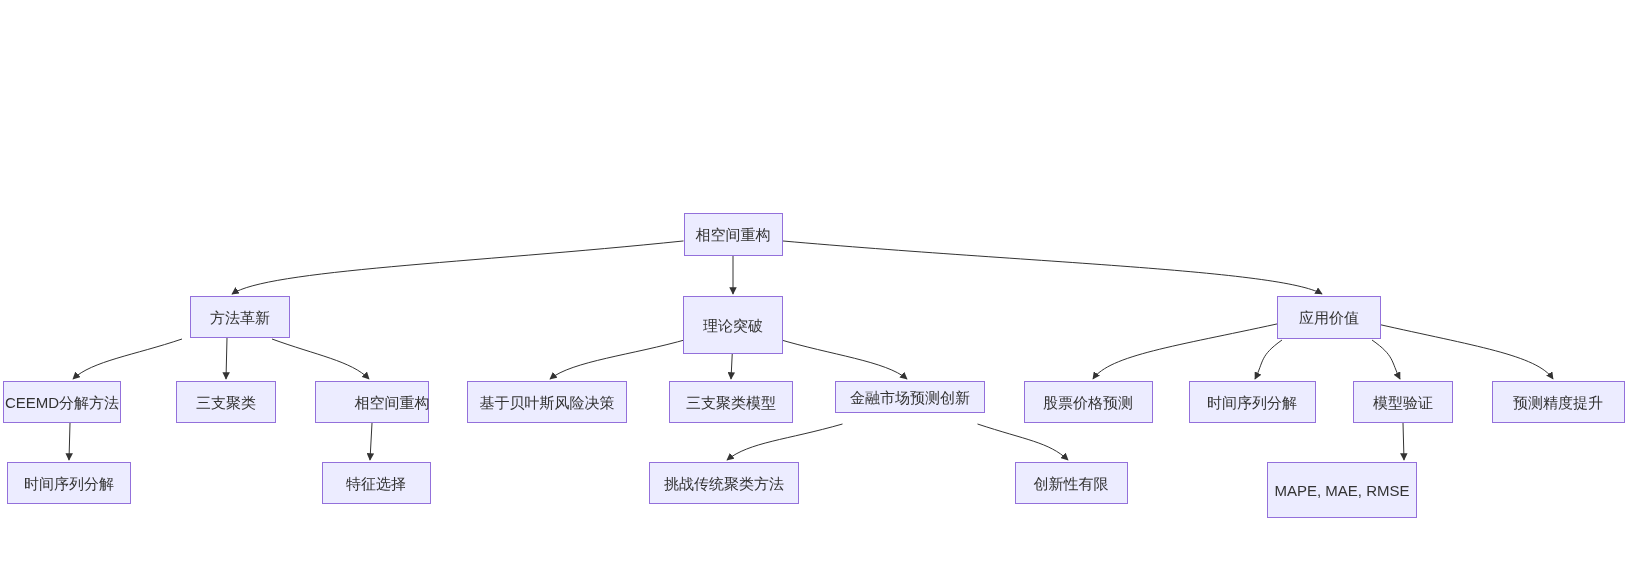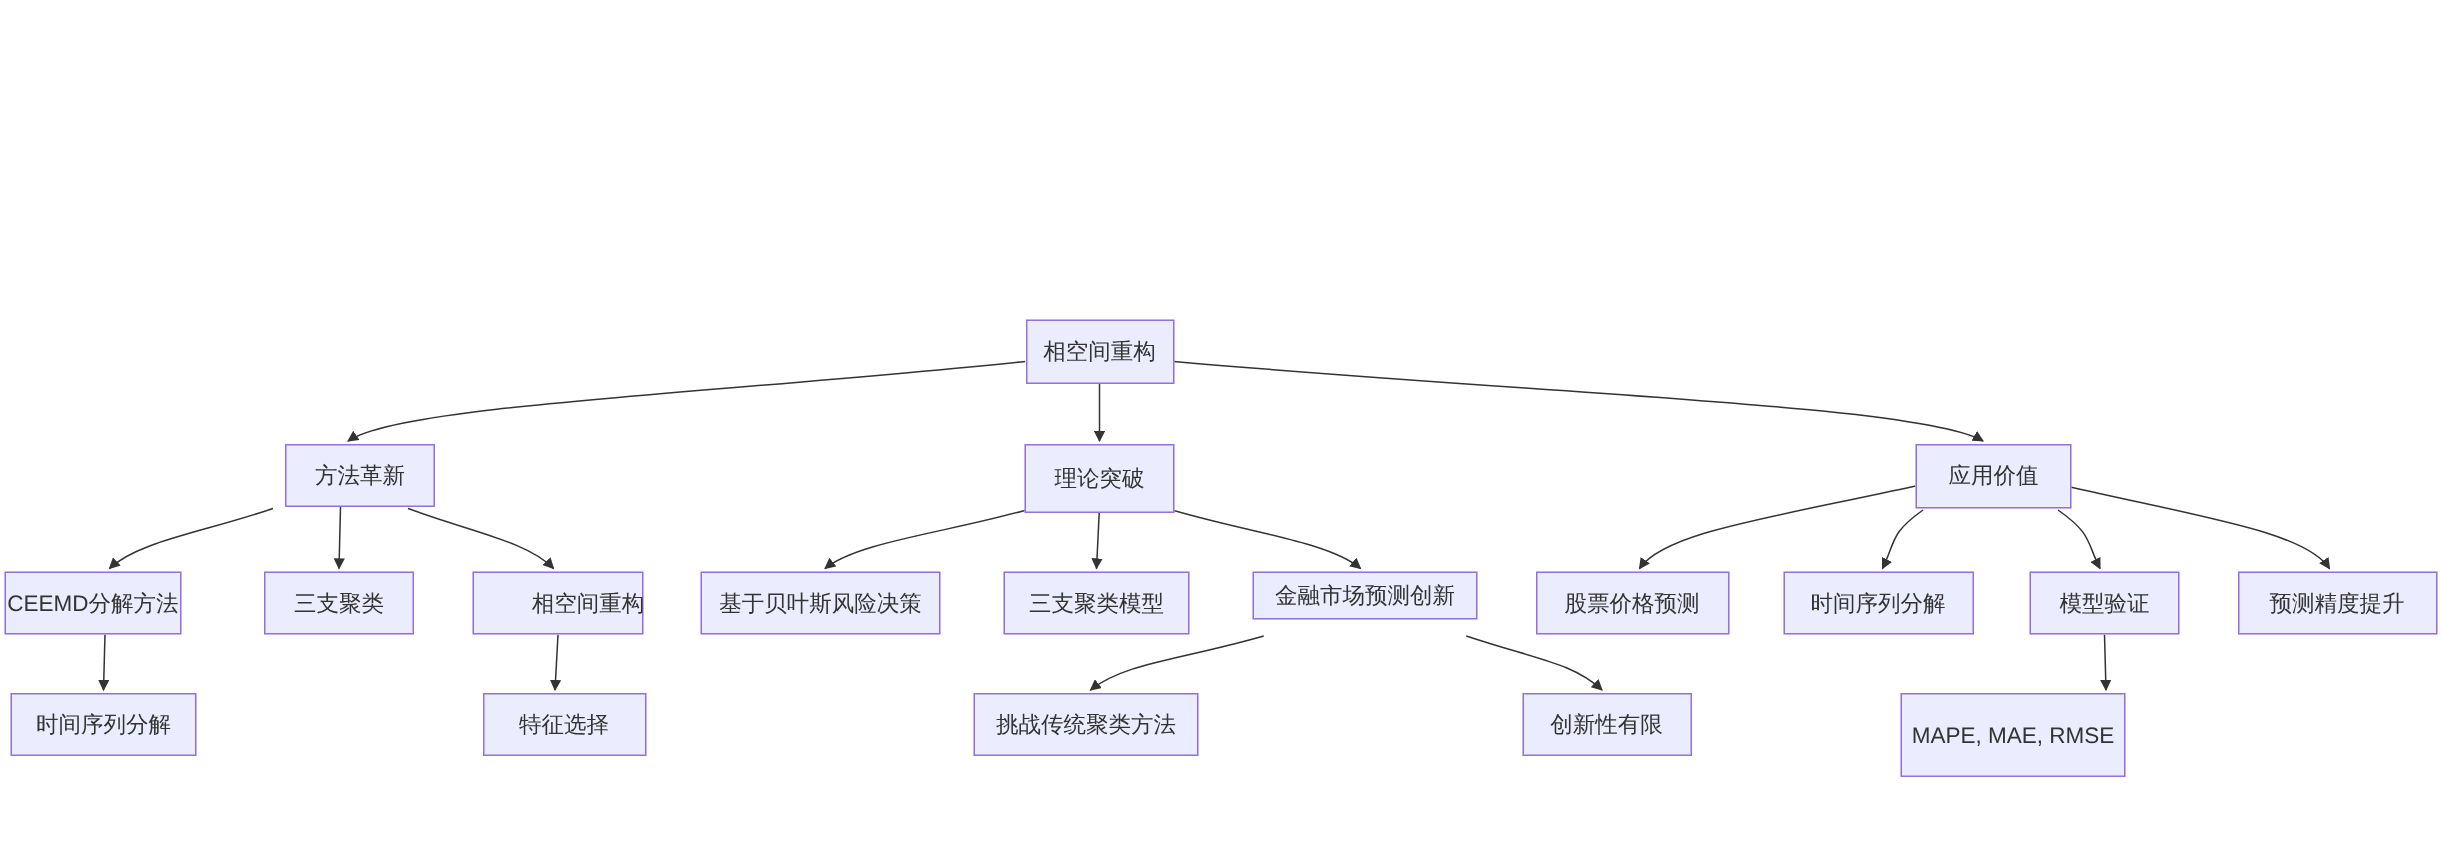--- a/index.html
+++ b/index.html
@@ -68,21 +68,21 @@
         <path d="M 1403 423 L 1404 460" class="edge" marker-end="url(#arrowhead)"></path>
       </g>
   </svg>
   <div id="nodes-layer">
       <div class="node" style="left: 683.5px; top: 213px; width: 99px; height: 43px;">
         <span>相空间重构</span>
       </div>
       <div class="node" style="left: 190px; top: 296px; width: 100px; height: 42px;">
         <span>方法革新</span>
       </div>
-      <div class="node" style="left: 683px; top: 296px; width: 100px; height: 46px;">
+      <div class="node" style="left: 683px; top: 296px; width: 100px; height: 58px;">
         <span>理论突破</span>
       </div>
       <div class="node" style="left: 1277px; top: 296px; width: 104px; height: 43px;">
         <span>应用价值</span>
       </div>
       <div class="node" style="left: 3px; top: 381px; width: 118px; height: 42px;">
         <span>CEEMD分解方法</span>
       </div>
       <div class="node" style="left: 176px; top: 381px; width: 100px; height: 42px;">
         <span>三支聚类</span>

